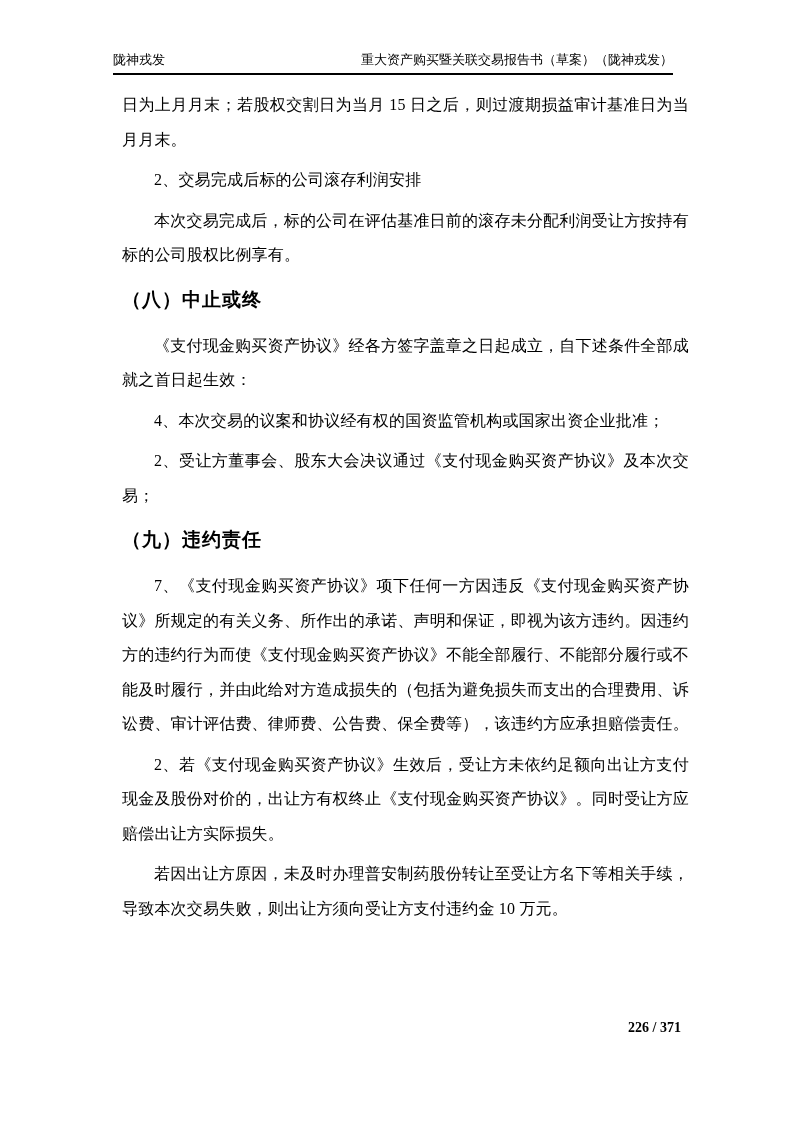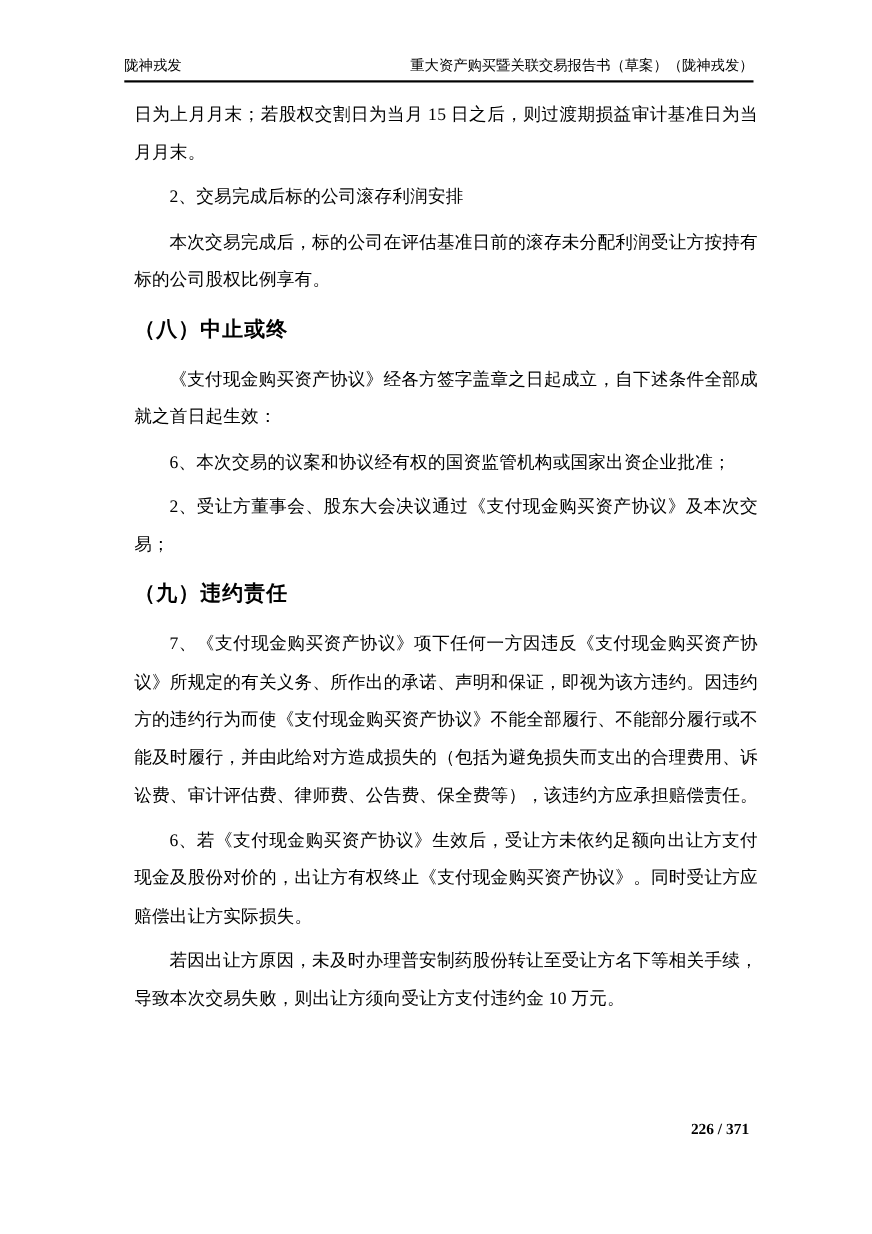--- a/index.html
+++ b/index.html
@@ -12,21 +12,21 @@
     width: 793px;
     height: 1122px;
     background: #ffffff;
     overflow: hidden;
     font-family: "Liberation Serif", "DejaVu Serif", serif;
     color: #000000;
   }
   .header {
     position: absolute;
     left: 113px;
-    right: 108px;
+    right: 120px;
     top: 50px;
     display: flex;
     justify-content: space-between;
     align-items: flex-end;
     font-size: 13px;
     line-height: 20px;
     border-bottom: 2px solid #000000;
     padding-bottom: 3px;
   }
   .header .left { white-space: nowrap; }
@@ -76,26 +76,26 @@
     <span class="right">重大资产购买暨关联交易报告书（草案）（陇神戎发）</span>
   </div>
 
   <div class="content">
     <p class="no-indent">日为上月月末；若股权交割日为当月 15 日之后，则过渡期损益审计基准日为当月月末。</p>
     <p>2、交易完成后标的公司滚存利润安排</p>
     <p>本次交易完成后，标的公司在评估基准日前的滚存未分配利润受让方按持有标的公司股权比例享有。</p>
 
     <h2>（八）中止或终</h2>
     <p>《支付现金购买资产协议》经各方签字盖章之日起成立，自下述条件全部成就之首日起生效：</p>
-    <p>6、本次交易的议案和协议经有权的国资监管机构或国家出资企业批准；</p>
+    <p>4、本次交易的议案和协议经有权的国资监管机构或国家出资企业批准；</p>
     <p>2、受让方董事会、股东大会决议通过《支付现金购买资产协议》及本次交易；</p>
 
     <h2>（九）违约责任</h2>
     <p>7、《支付现金购买资产协议》项下任何一方因违反《支付现金购买资产协议》所规定的有关义务、所作出的承诺、声明和保证，即视为该方违约。因违约方的违约行为而使《支付现金购买资产协议》不能全部履行、不能部分履行或不能及时履行，并由此给对方造成损失的（包括为避免损失而支出的合理费用、诉讼费、审计评估费、律师费、公告费、保全费等），该违约方应承担赔偿责任。</p>
-    <p>6、若《支付现金购买资产协议》生效后，受让方未依约足额向出让方支付现金及股份对价的，出让方有权终止《支付现金购买资产协议》。同时受让方应赔偿出让方实际损失。</p>
+    <p>2、若《支付现金购买资产协议》生效后，受让方未依约足额向出让方支付现金及股份对价的，出让方有权终止《支付现金购买资产协议》。同时受让方应赔偿出让方实际损失。</p>
     <p>若因出让方原因，未及时办理普安制药股份转让至受让方名下等相关手续，导致本次交易失败，则出让方须向受让方支付违约金 10 万元。</p>
   </div>
 
   <div class="footer">
     <span>226 / 371</span>
   </div>
 
 </div>
 
 </body></html>

